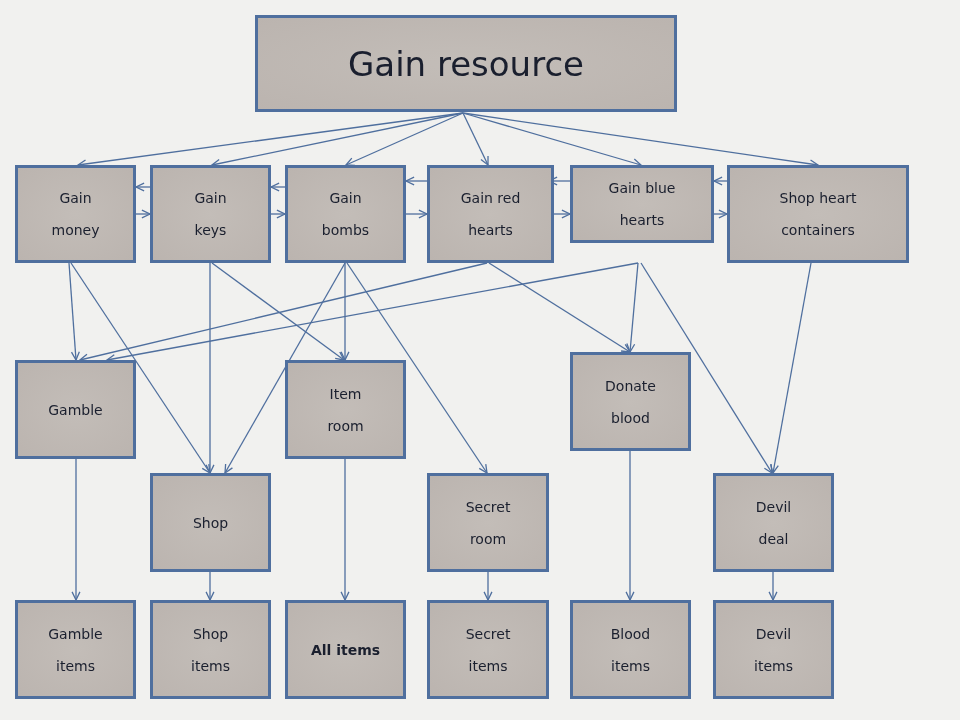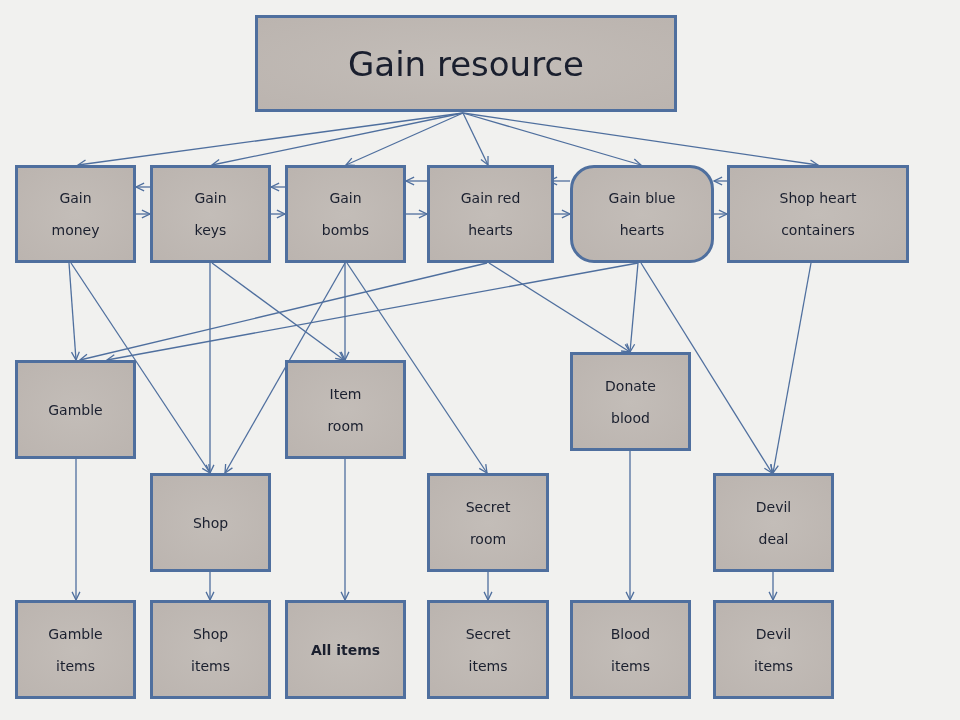--- a/index.html
+++ b/index.html
@@ -181,21 +181,21 @@
 keys</span>
   </div>
   <div class="node" style="left:285px;top:165px;width:121px;height:98px;">
     <span>Gain
 bombs</span>
   </div>
   <div class="node" style="left:427px;top:165px;width:127px;height:98px;">
     <span>Gain red
 hearts</span>
   </div>
-  <div class="node" style="left:570px;top:165px;width:144px;height:98px;border-radius:24px;">
+  <div class="node" style="left:570px;top:165px;width:144px;height:78px;">
     <span>Gain blue
 hearts</span>
   </div>
   <div class="node" style="left:727px;top:165px;width:182px;height:98px;">
     <span>Shop heart
 containers</span>
   </div>
 
   <div class="node" style="left:15px;top:360px;width:121px;height:99px;">
     <span>Gamble</span>

